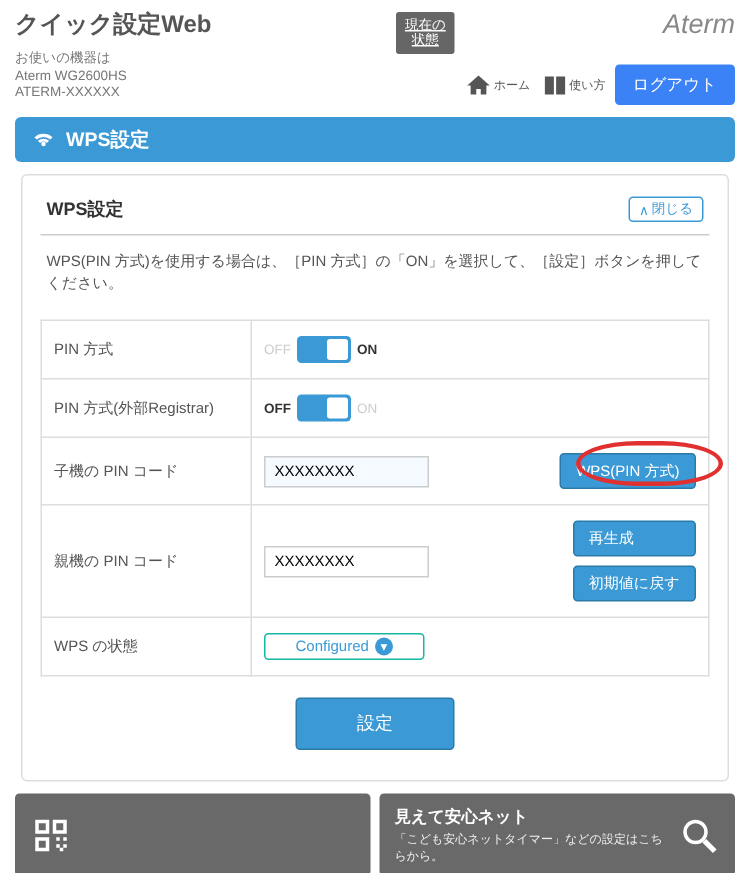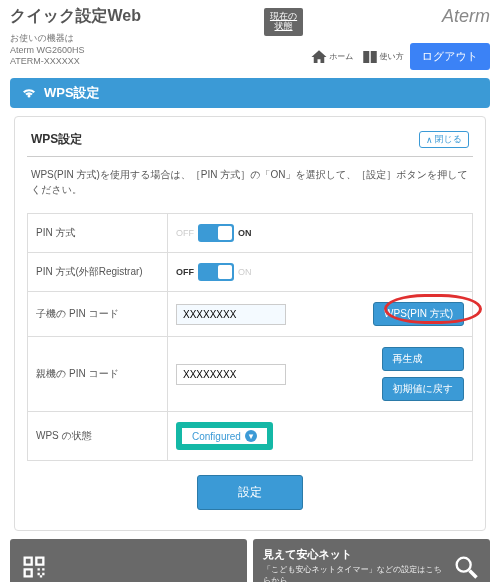--- a/index.html
+++ b/index.html
@@ -31,21 +31,21 @@
   .toggle .off.act { color: #333; font-weight: bold; }
   .switch { width: 36px; height: 18px; background: #3b9ad6; border-radius: 3px; position: relative; cursor: pointer; }
   .switch::after { content: ""; position: absolute; width: 14px; height: 14px; background: #fff; top: 2px; right: 2px; border-radius: 2px; }
   .input { border: 1px solid #ccc; padding: 4px 6px; font-size: 10px; width: 110px; background: #f4faff; }
   .input.ro { background: #fff; }
   .btn-blue { background: #3b9ad6; color: #fff; border: 1px solid #2b7aa8; border-radius: 3px; padding: 4px 10px; font-size: 10px; cursor: pointer; min-width: 82px; display: inline-block; }
   .cell-flex { display: flex; align-items: center; gap: 8px; }
   .btn-col { display: flex; flex-direction: column; gap: 6px; margin-left: auto; }
   .red-circle { position: absolute; border: 3px solid #e03030; border-radius: 50%/60%; width: 98px; height: 30px; pointer-events: none; }
   .rel { position: relative; }
-  .status-chip { border: 6px solid #14b8a6; color: #3b9ad6; border-radius: 3px; padding: 2px 10px; font-size: 10px; display: inline-flex; align-items: center; gap: 4px; }
+  .status-chip { border: 1px solid #14b8a6; color: #3b9ad6; border-radius: 3px; padding: 2px 20px; font-size: 10px; display: inline-flex; align-items: center; gap: 4px; }
   .status-chip .dd { background: #3b9ad6; color: #fff; border-radius: 50%; width: 12px; height: 12px; font-size: 9px; display: inline-flex; align-items: center; justify-content: center; }
   .submit-row { text-align: center; margin: 14px 0 6px; }
   .submit-btn { background: #3b9ad6; color: #fff; border: 1px solid #2b7aa8; padding: 8px 40px; font-size: 12px; border-radius: 3px; cursor: pointer; }
   .cards { display: flex; gap: 6px; padding: 0 10px; flex-wrap: wrap; }
   .card { background: #696969; color: #fff; border-radius: 3px; padding: 8px 10px; flex: 1; min-width: 200px; display: flex; align-items: center; gap: 8px; cursor: pointer; }
   .card .txt { flex: 1; }
   .card .ct { font-size: 11px; font-weight: bold; }
   .card .cs { font-size: 8px; margin-top: 2px; opacity: .9; }
   .card svg { width: 28px; height: 28px; flex-shrink: 0; }
 </style>

